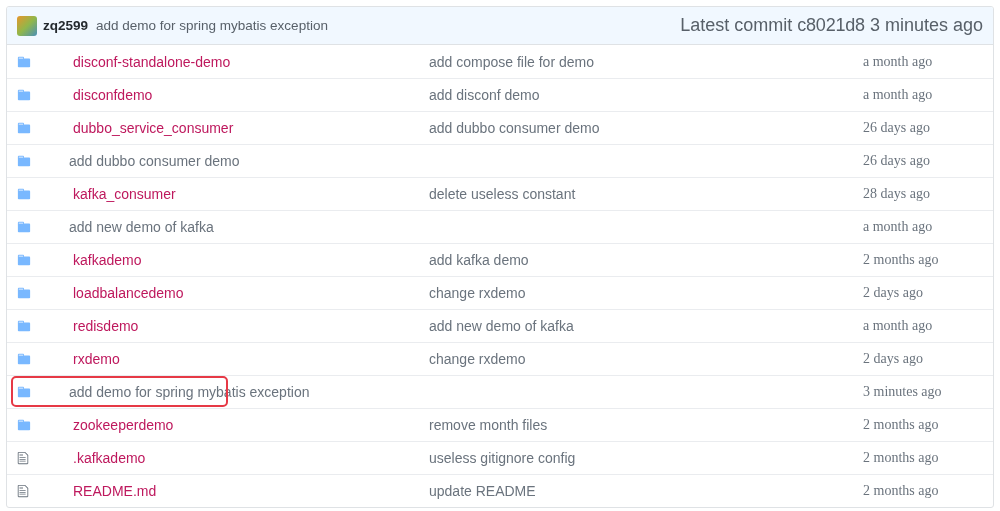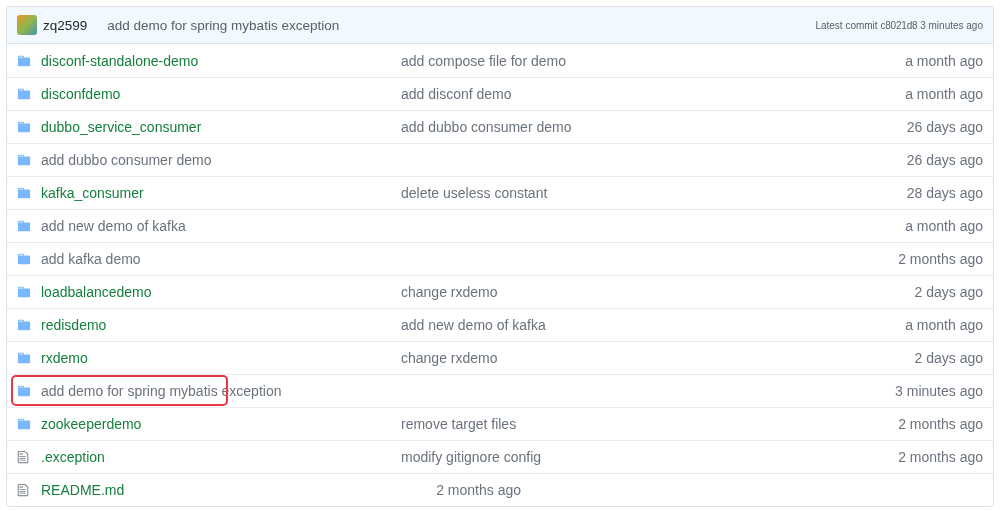--- a/index.html
+++ b/index.html
@@ -27,31 +27,31 @@
   }
   .avatar {
     width: 20px;
     height: 20px;
     border-radius: 3px;
     margin-right: 6px;
     background: linear-gradient(135deg, #e7962c 0%, #91b74a 50%, #4a90b7 100%);
     flex: 0 0 auto;
   }
   .author {
-    font-weight: 400;
+    font-weight: 700;
     color: #24292e;
-    margin-right: 20px;
+    margin-right: 8px;
   }
   .commit-msg {
     color: #586069;
   }
   .spacer { flex: 1; }
   .latest-commit {
     color: #586069;
-    font-size: 10px;
+    font-size: 18px;
   }
   .sha { color: #586069; letter-spacing: -0.2px; }
   .row {
     display: flex;
     align-items: center;
     padding: 6px 10px;
     border-top: 1px solid #eaecef;
     font-size: 14px;
     line-height: 20px;
     min-height: 33px;
@@ -63,34 +63,36 @@
     display: flex;
     align-items: center;
   }
   .col-name {
     flex: 0 0 360px;
     overflow: hidden;
     text-overflow: ellipsis;
     white-space: nowrap;
   }
   .col-name a {
-    color: #15803d;
+    color: #be185d;
     text-decoration: none;
+    margin-left: 32px;
   }
   .col-msg {
     flex: 1;
     color: #6a737d;
     overflow: hidden;
     text-overflow: ellipsis;
     white-space: nowrap;
+    margin-left: 28px;
   }
   .col-time {
     flex: 0 0 120px;
-    text-align: right;
     color: #6a737d;
+    font-family: Liberation Serif, serif;
   }
   .icon-folder { color: #79b8ff; }
   .icon-file { color: #6a737d; }
   .highlight-box {
     position: absolute;
     border: 2px solid #e63946;
     border-radius: 5px;
     pointer-events: none;
   }
   .rows-wrap { position: relative; }
@@ -168,20 +170,21 @@
         </div>
         <div class="col-msg">add new demo of kafka</div>
         <div class="col-time">a month ago</div>
       </div>
       <div class="row" id="row-6">
         <div class="col-icon">
           <svg class="icon-folder" width="14" height="14" viewBox="0 0 14 16">
             <path fill="currentColor" d="M13 4H7V3c0-.66-.31-1-1-1H1c-.55 0-1 .45-1 1v10c0 .55.45 1 1 1h12c.55 0 1-.45 1-1V5c0-.55-.45-1-1-1zM6 4H1V3h5v1z"></path>
           </svg>
         </div>
+        <div class="col-name"><a href="#">kafkademo</a></div>
         <div class="col-msg">add kafka demo</div>
         <div class="col-time">2 months ago</div>
       </div>
       <div class="row" id="row-7">
         <div class="col-icon">
           <svg class="icon-folder" width="14" height="14" viewBox="0 0 14 16">
             <path fill="currentColor" d="M13 4H7V3c0-.66-.31-1-1-1H1c-.55 0-1 .45-1 1v10c0 .55.45 1 1 1h12c.55 0 1-.45 1-1V5c0-.55-.45-1-1-1zM6 4H1V3h5v1z"></path>
           </svg>
         </div>
         <div class="col-name"><a href="#">loadbalancedemo</a></div>
@@ -217,37 +220,38 @@
         <div class="col-msg">add demo for spring mybatis exception</div>
         <div class="col-time">3 minutes ago</div>
       </div>
       <div class="row" id="row-11">
         <div class="col-icon">
           <svg class="icon-folder" width="14" height="14" viewBox="0 0 14 16">
             <path fill="currentColor" d="M13 4H7V3c0-.66-.31-1-1-1H1c-.55 0-1 .45-1 1v10c0 .55.45 1 1 1h12c.55 0 1-.45 1-1V5c0-.55-.45-1-1-1zM6 4H1V3h5v1z"></path>
           </svg>
         </div>
         <div class="col-name"><a href="#">zookeeperdemo</a></div>
-        <div class="col-msg">remove target files</div>
+        <div class="col-msg">remove month files</div>
         <div class="col-time">2 months ago</div>
       </div>
       <div class="row" id="row-12">
         <div class="col-icon">
           <svg class="icon-file" width="12" height="14" viewBox="0 0 12 16">
             <path fill="currentColor" d="M6 5H2V4h4v1zM2 8h7V7H2v1zm0 2h7V9H2v1zm0 2h7v-1H2v1zm10-7.5V14c0 .55-.45 1-1 1H1c-.55 0-1-.45-1-1V2c0-.55.45-1 1-1h7.5L12 4.5zM11 5L8 2H1v12h10V5z"></path>
           </svg>
         </div>
-        <div class="col-name"><a href="#">.exception</a></div>
-        <div class="col-msg">modify gitignore config</div>
+        <div class="col-name"><a href="#">.kafkademo</a></div>
+        <div class="col-msg">useless gitignore config</div>
         <div class="col-time">2 months ago</div>
       </div>
       <div class="row" id="row-13">
         <div class="col-icon">
           <svg class="icon-file" width="12" height="14" viewBox="0 0 12 16">
             <path fill="currentColor" d="M6 5H2V4h4v1zM2 8h7V7H2v1zm0 2h7V9H2v1zm0 2h7v-1H2v1zm10-7.5V14c0 .55-.45 1-1 1H1c-.55 0-1-.45-1-1V2c0-.55.45-1 1-1h7.5L12 4.5zM11 5L8 2H1v12h10V5z"></path>
           </svg>
         </div>
         <div class="col-name"><a href="#">README.md</a></div>
+        <div class="col-msg">update README</div>
         <div class="col-time">2 months ago</div>
       </div>
       <div class="highlight-box" style="left: 4px; top: 331px; width: 217.328px; height: 31px;"></div>
     </div>
 </div>
 
 </body></html>

